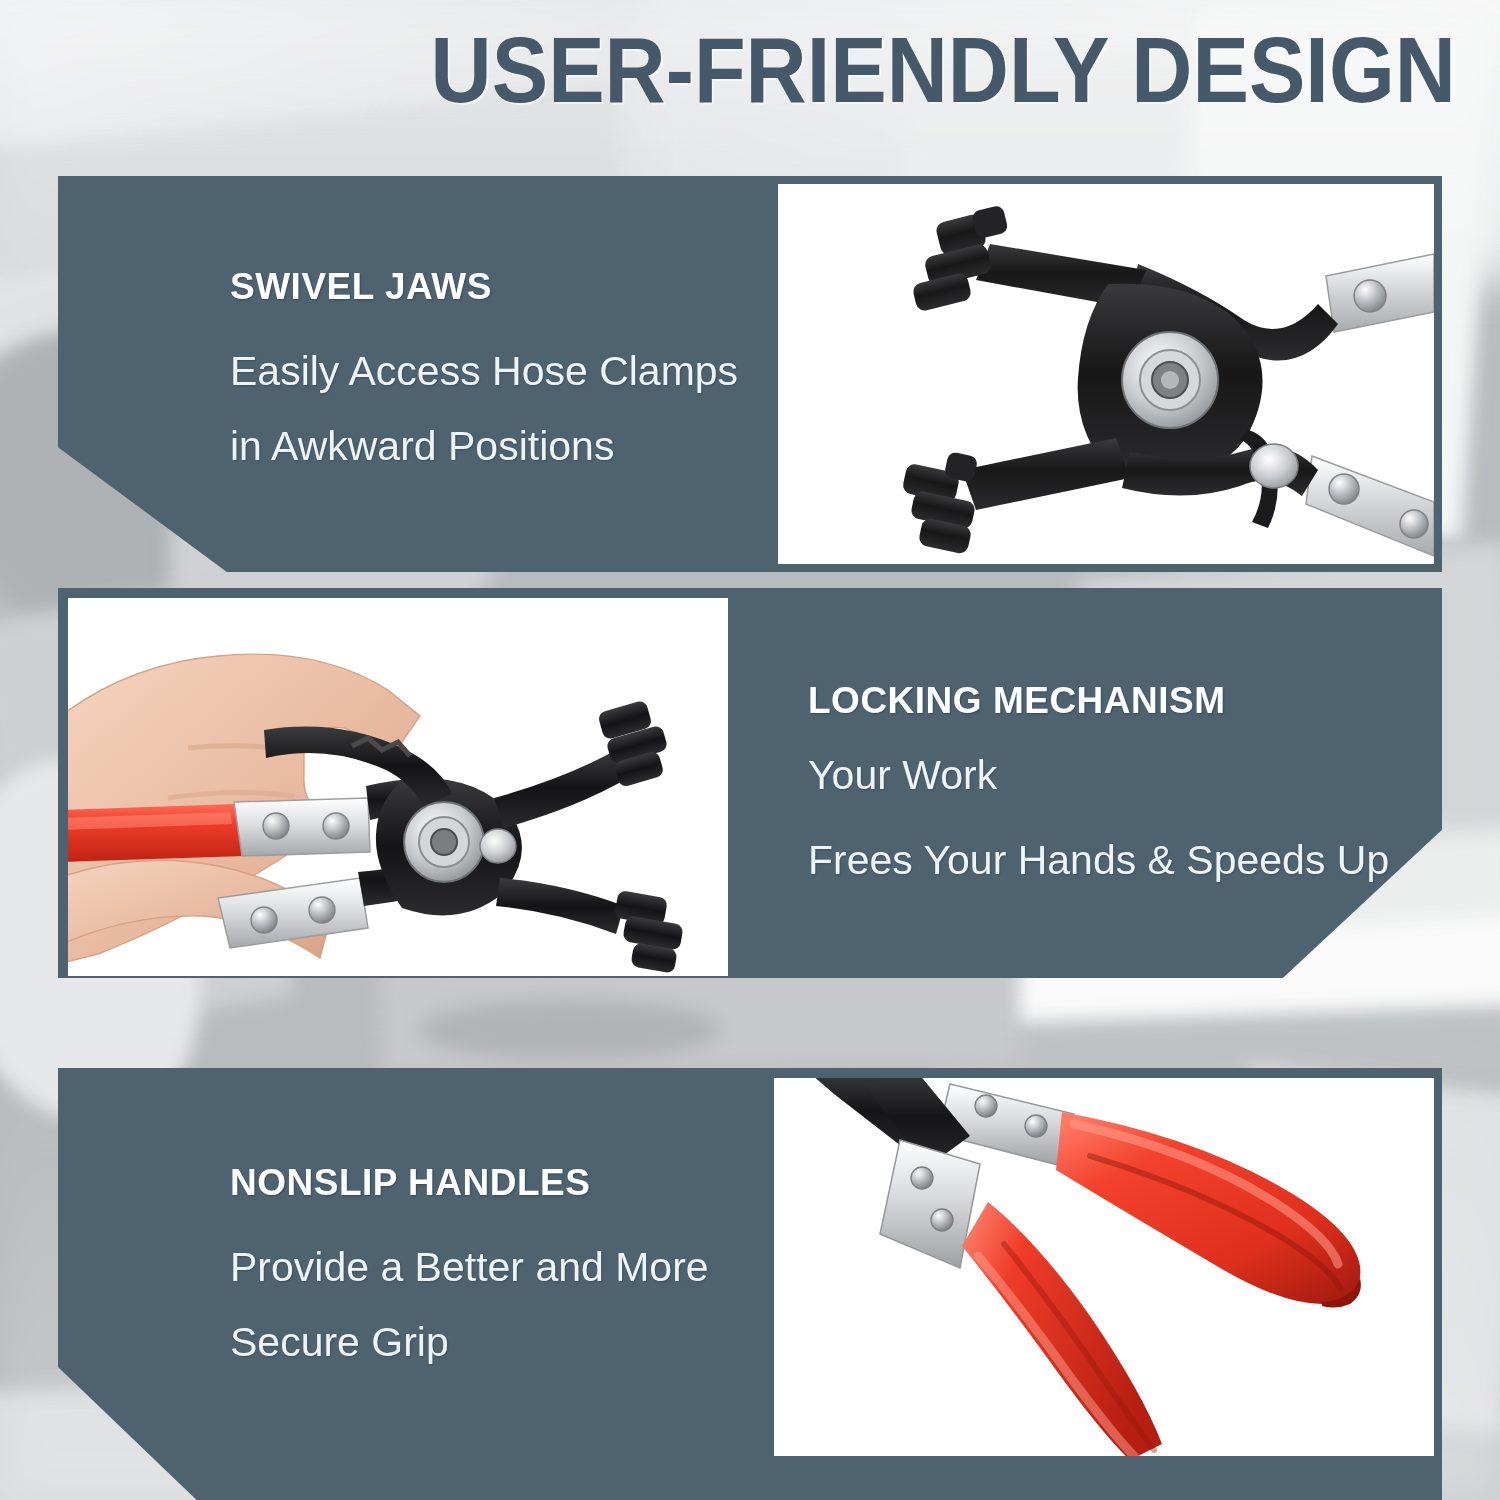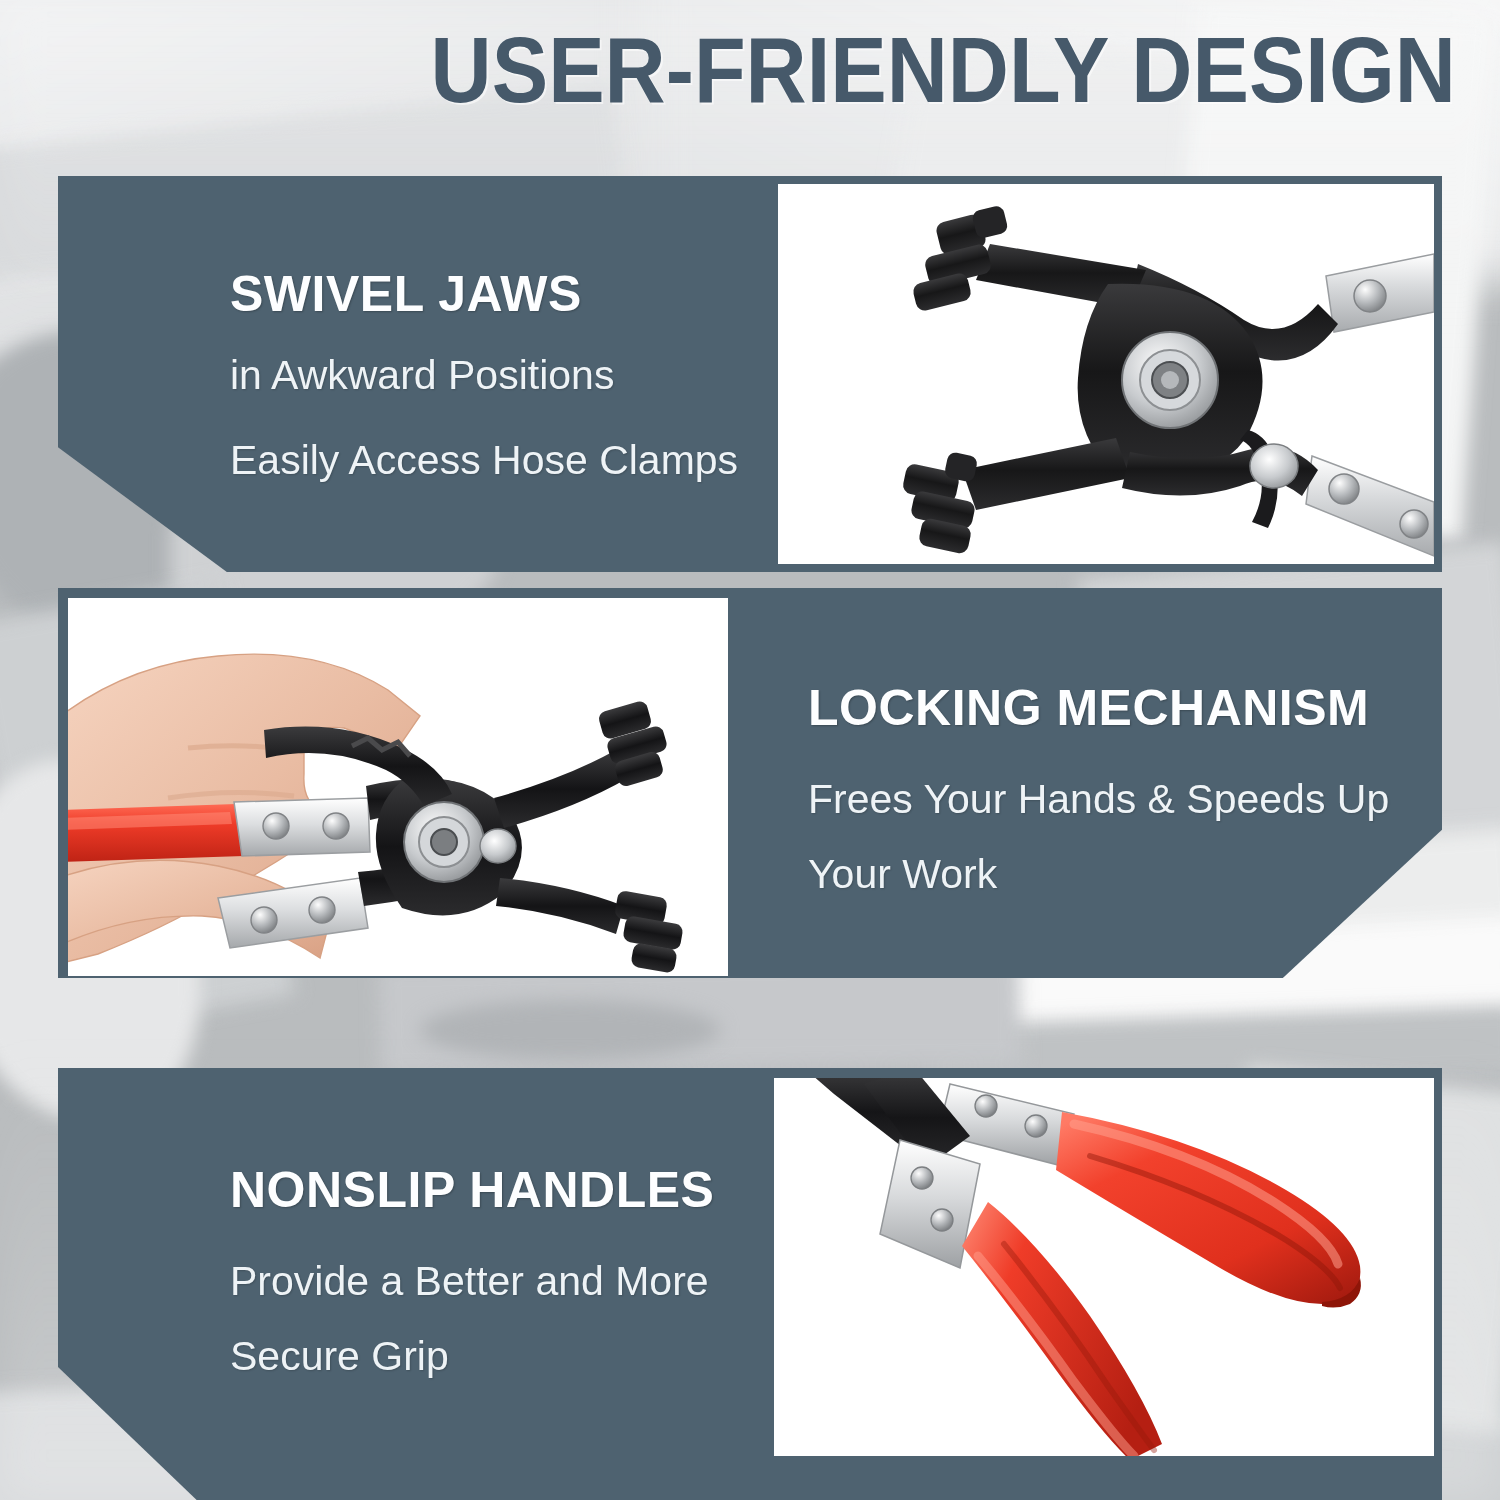--- a/index.html
+++ b/index.html
@@ -35,21 +35,21 @@
   .panel .photo svg{display:block;width:100%;height:100%;}
 
   
   #panel-1 .plate{clip-path:polygon(0 0,100% 0,100% 100%,12.2% 100%,0 68.5%);}
   #panel-2 .plate{clip-path:polygon(0 0,100% 0,100% 62%,88.5% 100%,0 100%);}
   #panel-3 .plate{clip-path:polygon(0 0,100% 0,100% 100%,11.6% 100%,0 66%);}
 
   .txtblock{position:absolute;z-index:6;}
   .p-head{
     font-family:"Liberation Sans Narrow","Liberation Sans",sans-serif;
-    font-weight:bold;font-size:50px;line-height:1.05;color:#fdfeff;
+    font-weight:bold;font-size:37px;line-height:1.05;color:#fdfeff;
     letter-spacing:.5px;white-space:nowrap;
     text-shadow:1px 1px 2px rgba(0,0,0,.25);
   }
   .p-line{
     font-family:"Liberation Sans Narrow","Liberation Sans",sans-serif;
     font-weight:300;font-size:41px;line-height:1;color:#eef3f6;
     white-space:nowrap;margin-top:34px;
     text-shadow:1px 1px 2px rgba(0,0,0,.18);
   }
   .p-line.first{margin-top:44px;}
@@ -149,22 +149,22 @@
         <rect x="126" y="284" width="54" height="30" rx="9" fill="url(#blk1)" transform="rotate(12 153 299)"></rect>
         <rect x="134" y="312" width="62" height="28" rx="9" fill="url(#blk1)" transform="rotate(12 165 326)"></rect>
         <rect x="142" y="338" width="50" height="28" rx="9" fill="url(#blk1)" transform="rotate(12 167 352)"></rect>
         <rect x="168" y="270" width="30" height="26" rx="8" fill="#242426" transform="rotate(12 183 283)"></rect>
       </g>
     </svg>
   </div>
 
   <div class="txtblock" style="left:172px;top:92px;">
     <div class="p-head">SWIVEL JAWS</div>
+    <div class="p-line first">Easily Access Hose Clamps</div>
     <div class="p-line">in Awkward Positions</div>
-    <div class="p-line first">Easily Access Hose Clamps</div>
   </div>
 </div>
 
 <div class="panel" id="panel-2" style="left:58px;top:588px;width:1384px;height:390px;">
   <div class="plate"></div>
 
   <div class="photo" style="left:10px;top:10px;width:660px;height:378px;">
     <svg viewBox="0 0 660 378" preserveAspectRatio="none">
       <defs>
         <linearGradient id="skin1" x1="0" y1="0" x2="1" y2="1">
@@ -246,22 +246,22 @@
         <rect x="556" y="322" width="58" height="26" rx="8" fill="url(#blk2)" transform="rotate(10 585 335)"></rect>
         <rect x="564" y="348" width="44" height="24" rx="8" fill="url(#blk2)" transform="rotate(10 586 360)"></rect>
       </g>
 
       <ellipse cx="430" cy="248" rx="18" ry="17" fill="url(#piv2)" stroke="#7b7e81" stroke-width="1.4"></ellipse>
     </svg>
   </div>
 
   <div class="txtblock" style="left:750px;top:94px;">
     <div class="p-head">LOCKING MECHANISM</div>
+    <div class="p-line">Your Work</div>
     <div class="p-line first">Frees Your Hands &amp; Speeds Up</div>
-    <div class="p-line">Your Work</div>
   </div>
 </div>
 
 <div class="panel" id="panel-3" style="left:58px;top:1068px;width:1384px;height:453px;">
   <div class="plate"></div>
 
   <div class="photo" style="left:716px;top:10px;width:660px;height:378px;">
     <svg viewBox="0 0 660 378" preserveAspectRatio="none">
       <defs>
         <linearGradient id="red3a" x1=".1" y1="0" x2=".9" y2="1">

